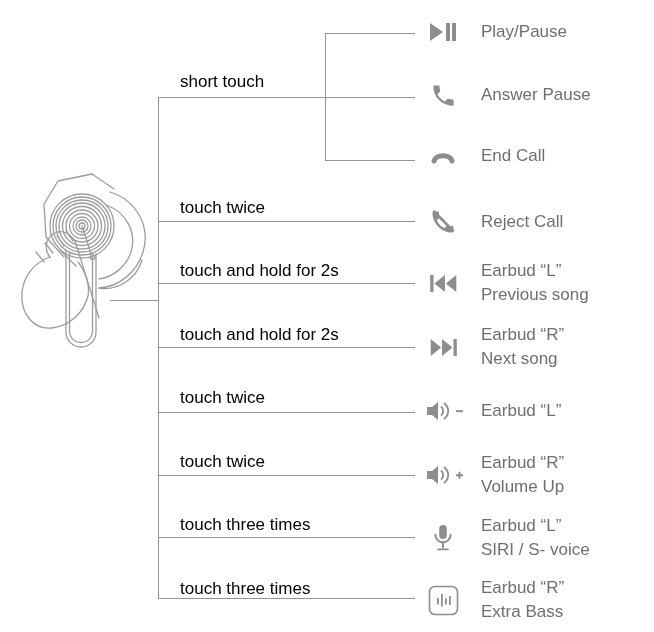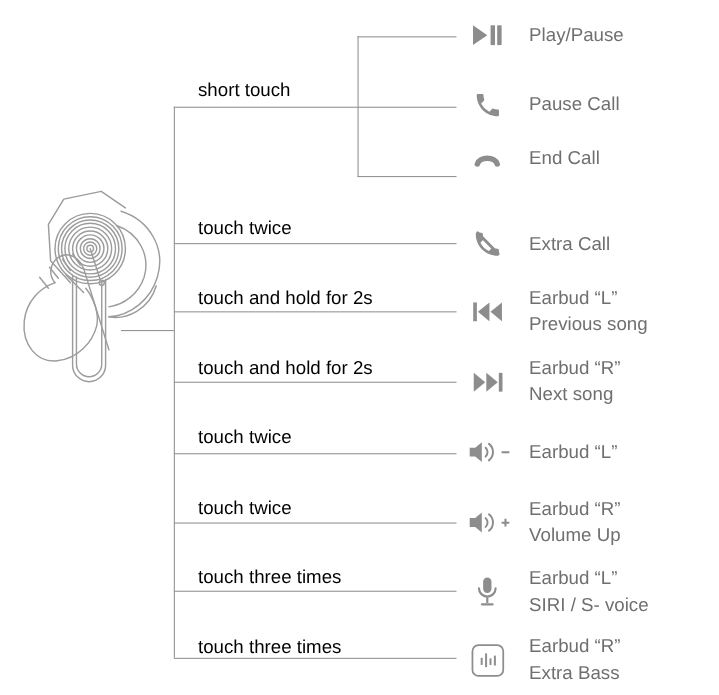--- a/index.html
+++ b/index.html
@@ -118,44 +118,44 @@
       </div>
   </div>
 
   <div class="action-row row-single" style="top:83px">
     <span class="icon-box">
       <svg width="27" height="27" viewBox="0 0 24 24" fill="#8d8d8d">
         <path d="M6.62 10.79c1.44 2.83 3.76 5.14 6.59 6.59l2.2-2.2c.27-.27.67-.36 1.02-.24 1.12.37 2.33.57 3.57.57.55 0 1 .45 1 1V20c0 .55-.45 1-1 1-9.39 0-17-7.61-17-17 0-.55.45-1 1-1h3.5c.55 0 1 .45 1 1 0 1.25.2 2.45.57 3.57.11.35.03.74-.25 1.02l-2.2 2.2z"></path>
       </svg>
     </span>
     <div class="alabel">
-        <div>Pause Call</div>
-      </div>
-  </div>
-
-  <div class="action-row row-single" style="top:132px">
+        <div>Answer Pause</div>
+      </div>
+  </div>
+
+  <div class="action-row row-single" style="top:144px">
     <span class="icon-box">
       <svg width="26" height="15" viewBox="0 0 26 15" fill="none" stroke="#8d8d8d" stroke-width="5" stroke-linecap="round">
         <path d="M4 12 C6 5 20 5 22 12"></path>
       </svg>
     </span>
     <div class="alabel">
         <div>End Call</div>
       </div>
   </div>
 
   <div class="action-row row-single" style="top:210px">
     <span class="icon-box">
       <svg width="28" height="28" viewBox="0 0 24 24" fill="#8d8d8d">
         <path d="M6.62 10.79c1.44 2.83 3.76 5.14 6.59 6.59l2.2-2.2c.27-.27.67-.36 1.02-.24 1.12.37 2.33.57 3.57.57.55 0 1 .45 1 1V20c0 .55-.45 1-1 1-9.39 0-17-7.61-17-17 0-.55.45-1 1-1h3.5c.55 0 1 .45 1 1 0 1.25.2 2.45.57 3.57.11.35.03.74-.25 1.02l-2.2 2.2z"></path>
         <line x1="4.5" y1="3" x2="20.5" y2="19.5" stroke="#8d8d8d" stroke-width="2.2" stroke-linecap="round"></line>
       </svg>
     </span>
     <div class="alabel">
-        <div>Extra Call</div>
+        <div>Reject Call</div>
       </div>
   </div>
 
   <div class="action-row row-double" style="top:259px">
     <span class="icon-box">
       <svg width="29" height="19" viewBox="0 0 30 20" fill="#8d8d8d">
         <rect x="1" y="1" width="3.5" height="18"></rect>
         <polygon points="16.5,1 5.5,10 16.5,19"></polygon>
         <polygon points="28.5,1 17.5,10 28.5,19"></polygon>
       </svg>

